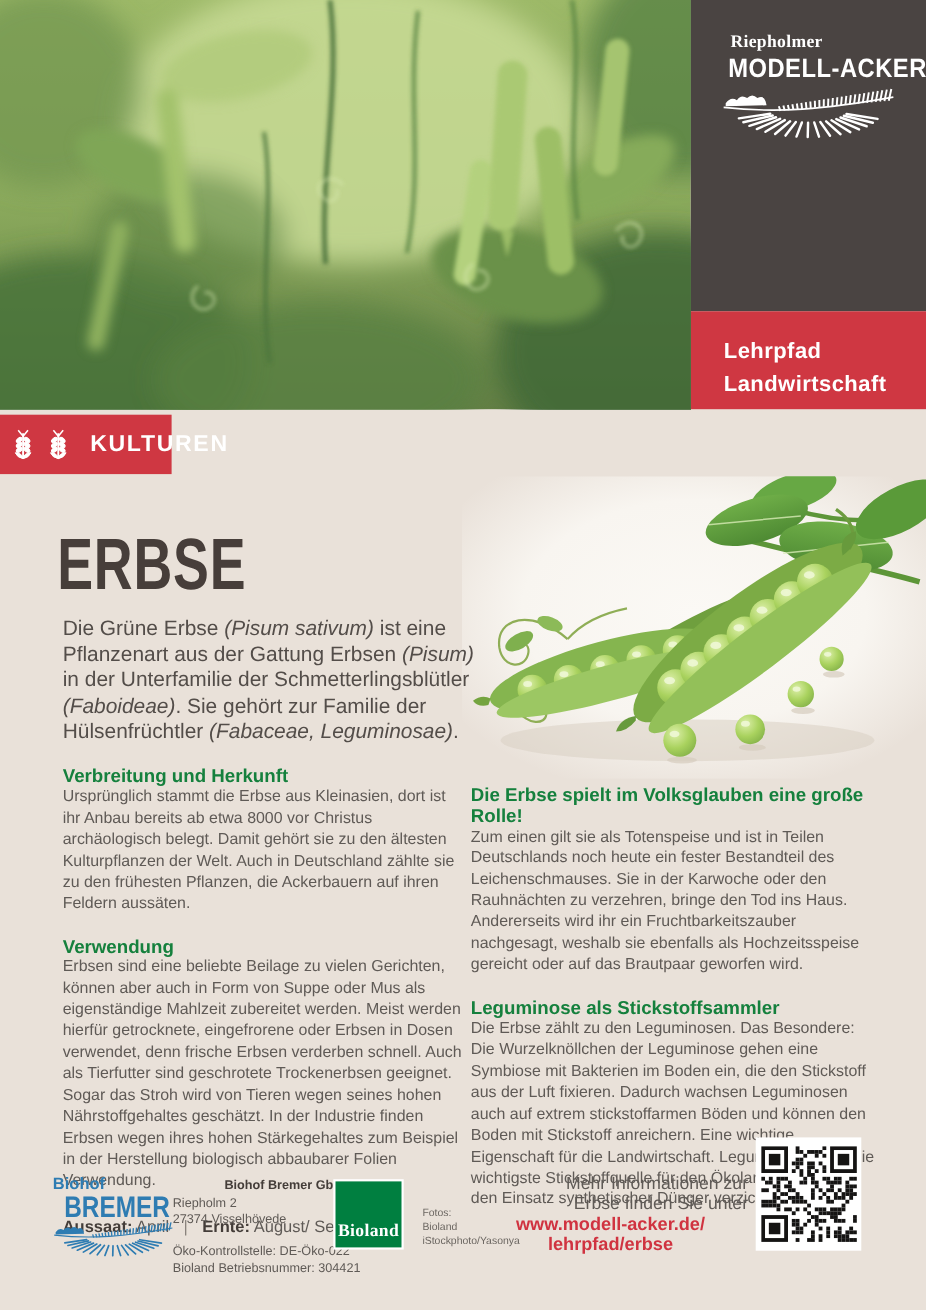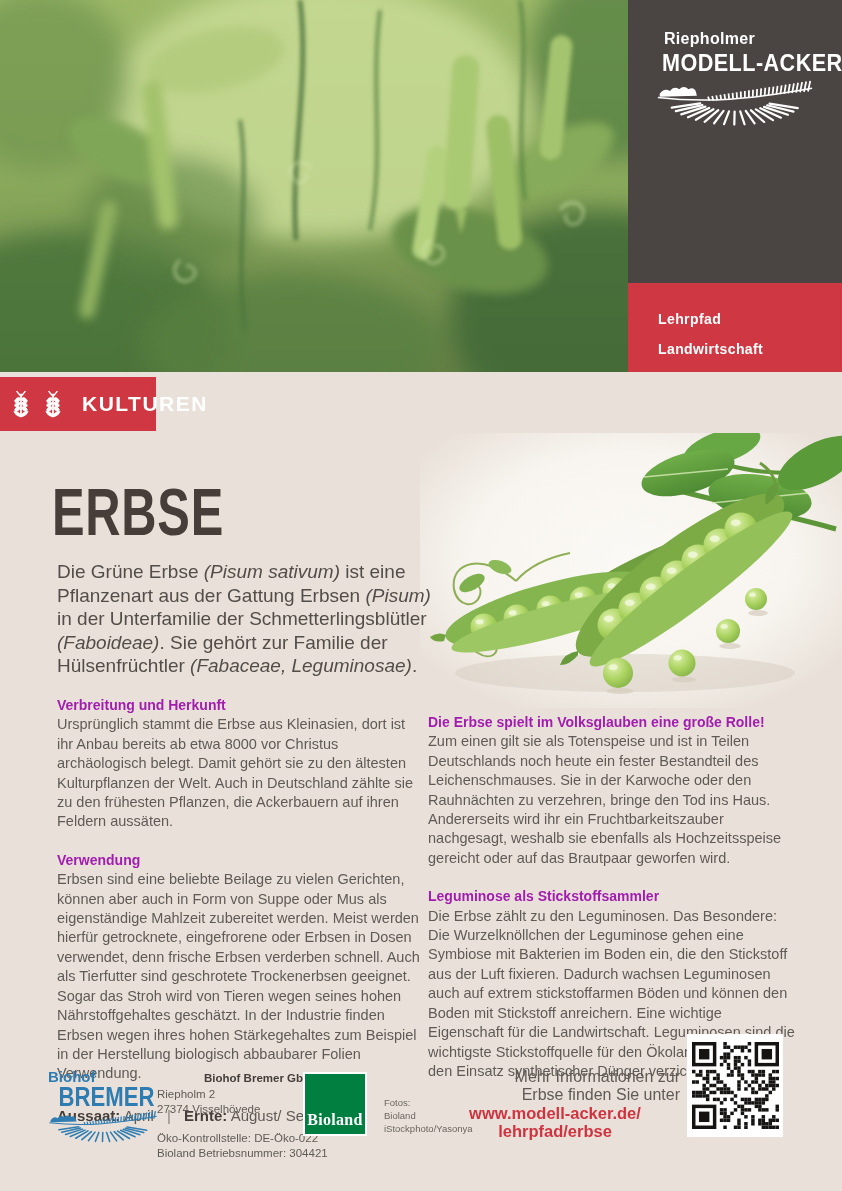--- a/index.html
+++ b/index.html
@@ -3,26 +3,26 @@
 <meta charset="utf-8">
 <style>
   html,body{margin:0;padding:0;background:#cfc8c0;}
   .page{position:relative;width:842px;height:1191px;background:#e9e1d9;overflow:hidden;
         font-family:"Liberation Sans",sans-serif;margin:0 auto;}
 
   
   .hero{position:absolute;left:0;top:0;width:628px;height:372px;}
   .hero svg{display:block;width:100%;height:100%;}
   .brandbox{position:absolute;left:628px;top:0;width:214px;height:283px;background:#4a4442;color:#fff;}
-  .brand-region{position:absolute;left:36px;top:30px;font-size:16px;font-weight:bold;letter-spacing:.3px;}
+  .brand-region{position:absolute;left:36px;top:30px;font-size:16px;font-weight:bold;letter-spacing:.3px;font-family:Liberation Serif, serif;}
   .brand-name{position:absolute;left:34px;top:49px;font-size:24px;font-weight:bold;white-space:nowrap;
               transform:scaleX(.9);transform-origin:left top;letter-spacing:.5px;}
   .brand-field{position:absolute;left:28px;top:80px;width:158px;height:50px;}
   .banner{position:absolute;left:628px;top:283px;width:214px;height:89px;background:#cf3742;color:#fff;
-          box-sizing:border-box;padding:21px 0 0 30px;font-weight:bold;font-size:14px;line-height:30px;letter-spacing:.4px;}
+          box-sizing:border-box;padding:21px 0 0 30px;font-weight:bold;font-size:20px;line-height:30px;letter-spacing:.4px;}
 
   
   .badge{position:absolute;left:0;top:377px;width:156px;height:54px;background:#cf3742;color:#fff;
          display:flex;align-items:center;gap:16px;padding-left:13px;box-sizing:border-box;}
   .wheat{width:16px;height:31px;flex:0 0 auto;}
   .badge-label{font-weight:bold;font-size:21px;letter-spacing:1.5px;margin-left:5px;}
 
   
   .pea-art{position:absolute;left:420px;top:433px;width:422px;height:275px;}
   .pea-art svg{display:block;width:100%;height:100%;}
@@ -30,21 +30,21 @@
   
   .title{position:absolute;left:52px;top:474px;margin:0;font-size:66px;font-weight:bold;color:#473e3a;
          letter-spacing:1px;white-space:nowrap;transform:scaleX(.74);transform-origin:left top;}
   .intro{position:absolute;left:57px;top:560px;width:378px;margin:0;font-size:19px;line-height:23.5px;color:#534d49;}
   .intro em{font-style:italic;}
 
   
   .col{position:absolute;font-size:14.5px;line-height:19.4px;color:#5f5a56;}
   .col-left{left:57px;top:696px;width:368px;}
   .col-right{left:428px;top:713px;width:373px;}
-  .section h3{margin:0;font-size:14px;line-height:19.4px;color:#a21caf;}
+  .section h3{margin:0;font-size:17px;line-height:19.4px;color:#15803d;}
   .section p{margin:0;}
   .section + .section{margin-top:19px;}
   .season{margin-top:22px;font-size:15px;color:#5f5a56;}
   .season b{color:#443d39;}
   .season .sep{margin:0 9px;color:#8a837d;}
 
   
   .bremer{position:absolute;left:48px;top:1069px;width:116px;text-align:left;color:#2e7cb2;}
   .bremer-top{font-size:15px;font-weight:bold;line-height:15px;}
   .bremer-main{font-size:27px;font-weight:bold;line-height:26px;white-space:nowrap;

